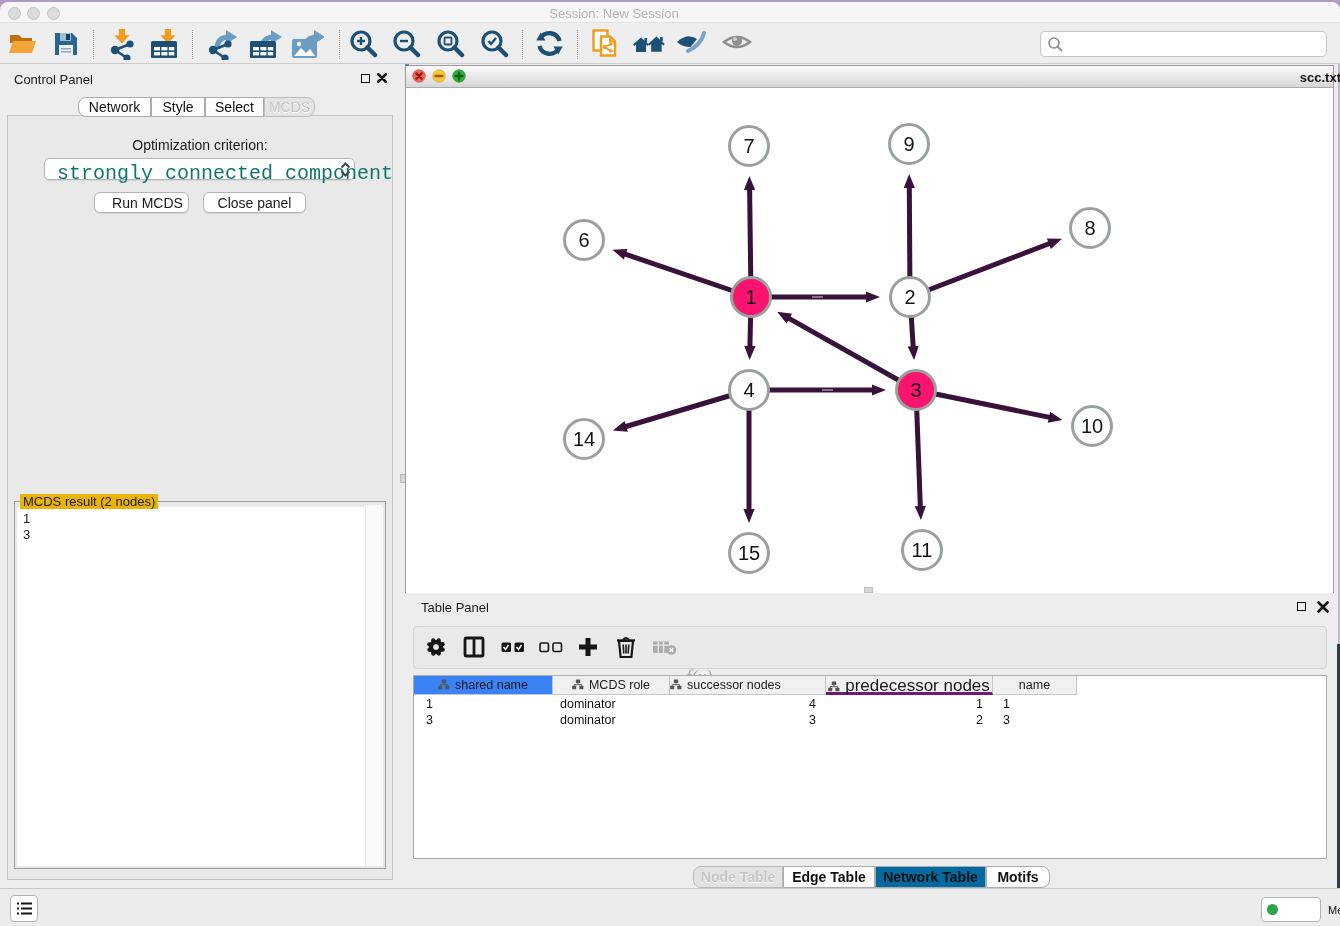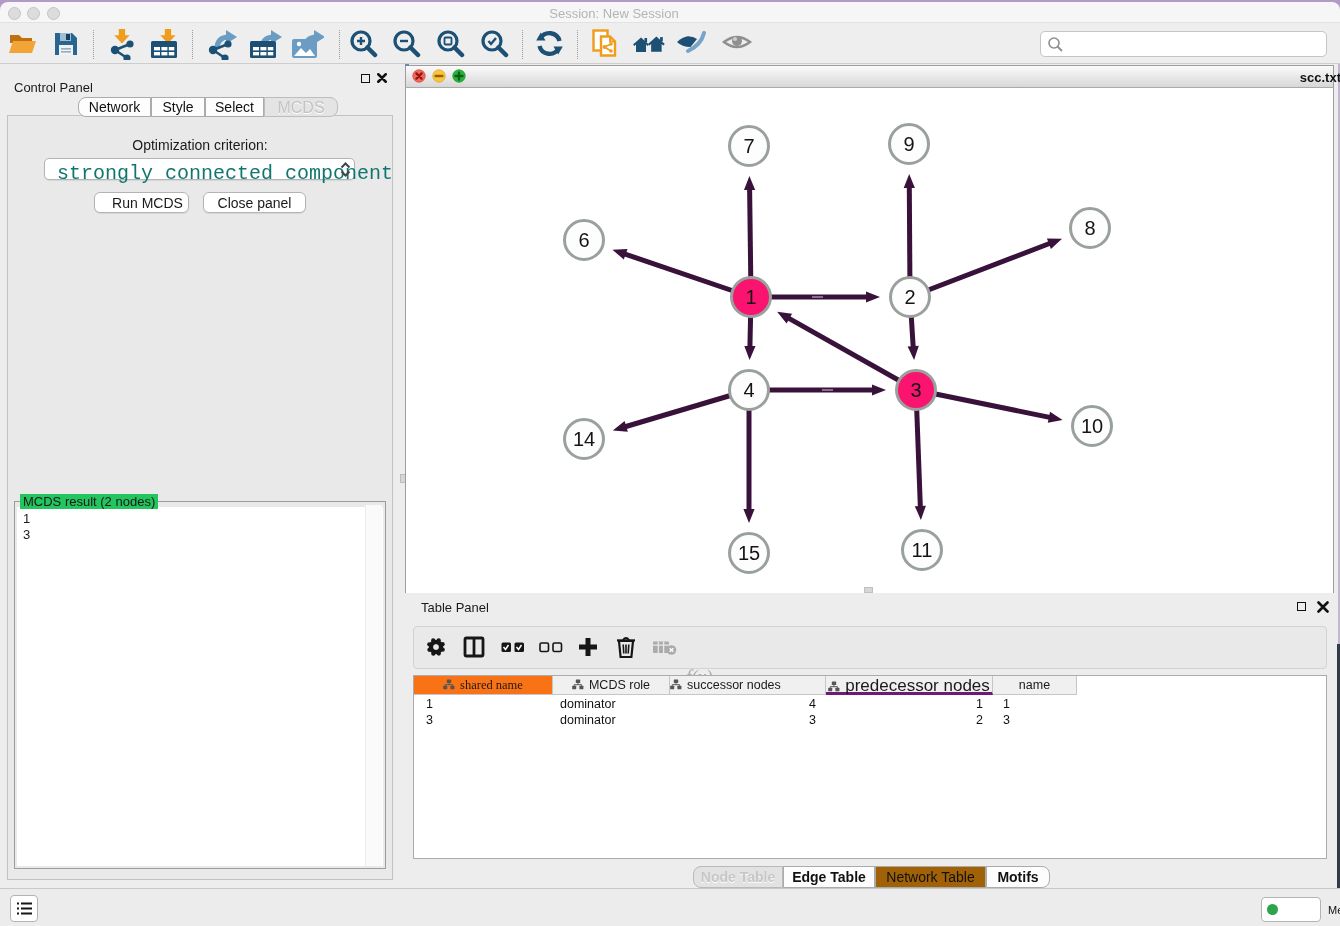--- a/index.html
+++ b/index.html
@@ -149,42 +149,42 @@
 <svg class="abs" style="left:722px;top:29px;" width="30" height="26" viewBox="0 0 30 26">
     <path d="M2 13 Q15 3 28 13 Q15 23 2 13 z" fill="none" stroke="#8f8f8f" stroke-width="2.6"></path>
     <circle cx="15" cy="12" r="5" fill="#8f8f8f"></circle>
     <circle cx="13" cy="10" r="2" fill="#cfcfcf"></circle>
   </svg>
 <div class="abs" style="left:1040px;top:31px;width:287px;height:26px;background:#fff;border:1px solid #c5c5c5;border-radius:5px;"></div>
 <svg class="abs" style="left:1047px;top:36px;" width="17" height="17" viewBox="0 0 17 17">
     <circle cx="7" cy="7" r="5" fill="none" stroke="#8e8e8e" stroke-width="1.6"></circle>
     <path d="M10.5 10.5 L15 15" stroke="#8e8e8e" stroke-width="1.8"></path>
   </svg>
-<div class="abs" style="left:14px;top:72px;font-size:13px;color:#1a1a1a;margin-top:8px;">Control Panel</div>
+<div class="abs" style="left:14px;top:72px;font-size:13px;color:#1a1a1a;">Control Panel</div>
 <div class="abs" style="left:361px;top:74px;width:9px;height:9px;border:1.6px solid #111;"></div>
 <svg class="abs" style="left:377px;top:73px;" width="10" height="10" viewBox="0 0 12 12">
     <path d="M1.5 1.5 L10.5 10.5 M10.5 1.5 L1.5 10.5" stroke="#111" stroke-width="3" stroke-linecap="round"></path>
   </svg>
 <div class="abs" style="left:7px;top:115px;width:386px;height:765px;background:#e9e9e9;border:1px solid #c2c2c2;"></div>
 <div class="abs" style="left:78px;top:97px;width:73px;height:20px;background:#fdfdfd;border:1px solid #ababab;border-radius:8px 0 0 8px;color:#111;font-size:14px;text-align:center;line-height:19px;">Network</div>
 <div class="abs" style="left:151px;top:97px;width:54px;height:20px;background:#fdfdfd;border:1px solid #ababab;color:#111;font-size:14px;text-align:center;line-height:19px;">Style</div>
 <div class="abs" style="left:205px;top:97px;width:59px;height:20px;background:#fdfdfd;border:1px solid #ababab;color:#111;font-size:14px;text-align:center;line-height:19px;">Select</div>
-<div class="abs" style="left:264px;top:97px;width:74px;height:20px;background:#e4e4e4;border:1px solid #bdbdbd;border-radius:0 8px 8px 0;color:#c3c3c3;font-size:16px;text-align:center;line-height:19px;text-shadow:0 1px 0 #fff;">MCDS</div>
+<div class="abs" style="left:264px;top:97px;width:51px;height:20px;background:#e4e4e4;border:1px solid #bdbdbd;border-radius:0 8px 8px 0;color:#c3c3c3;font-size:14px;text-align:center;line-height:19px;text-shadow:0 1px 0 #fff;">MCDS</div>
 <div class="abs" style="left:0;top:137px;width:400px;text-align:center;font-size:14px;color:#1a1a1a;">Optimization criterion:</div>
 <div class="abs" style="left:44px;top:158px;width:311px;height:22px;background:#fff;border:1px solid #b4b4b4;border-radius:5px;box-shadow:0 1px 1px rgba(0,0,0,0.08);"></div>
 <div class="abs" style="left:57px;top:162px;font-size:20px;color:#0f766e;font-family:Liberation Mono, monospace;">strongly connected component</div>
 <svg class="abs" style="left:339px;top:162px;" width="13" height="15" viewBox="0 0 13 15">
     <path d="M2.5 5.5 L6.5 1.5 L10.5 5.5" stroke="#444" stroke-width="2" fill="none"></path>
     <path d="M2.5 9.5 L6.5 13.5 L10.5 9.5" stroke="#444" stroke-width="2" fill="none"></path>
   </svg>
 <div class="abs" style="left:94px;top:192px;width:95px;height:21px;background:#fff;border:1px solid #b4b4b4;border-radius:6px;box-shadow:0 1px 1px rgba(0,0,0,0.08);font-size:14px;color:#1a1a1a;text-align:center;line-height:20px;padding-left:12px;">Run MCDS</div>
 <div class="abs" style="left:203px;top:192px;width:103px;height:21px;background:#fff;border:1px solid #b4b4b4;border-radius:6px;box-shadow:0 1px 1px rgba(0,0,0,0.08);font-size:14px;color:#1a1a1a;text-align:center;line-height:20px;">Close panel</div>
 <div class="abs" style="left:14px;top:501px;width:372px;height:368px;border:1px solid #9d9d9d;"></div>
 <div class="abs" style="left:17px;top:507px;width:366px;height:359px;background:#fff;"></div>
-<div class="abs" style="left:20px;top:494px;background:#22c55e;padding:0 3px;font-size:13px;color:#1a1a1a;">MCDS result (2 nodes)</div>
+<div class="abs" style="left:20px;top:494px;background:#eab308;padding:0 3px;font-size:13px;color:#1a1a1a;">MCDS result (2 nodes)</div>
 <div class="abs" style="left:365px;top:505px;width:17px;height:361px;background:#fafafa;border-left:1px solid #ececec;"></div>
 <div class="abs" style="left:23px;top:511px;font-size:13px;color:#1a1a1a;line-height:16px;">1<br>3</div>
 <div class="abs" style="left:400px;top:474px;width:6px;height:9px;background:#d6d6d6;border:1px solid #bcbcbc;"></div>
 <div class="abs" style="left:405px;top:65px;width:929px;height:23px;background:linear-gradient(#fbfbfb,#d7d7d7);border:1px solid #9c9c9c;border-bottom:1px solid #aaaaaa;"></div>
 <div class="abs" style="left:405px;top:64px;width:4px;height:2px;background:#6e86c0;"></div>
 <svg class="abs" style="left:412px;top:69px;" width="60" height="14" viewBox="0 0 60 14">
     <circle cx="7" cy="7" r="6.2" fill="#ee6a5e" stroke="#d44a3a" stroke-width="0.8"></circle>
     <path d="M4.4 4.4 L9.6 9.6 M9.6 4.4 L4.4 9.6" stroke="#99140b" stroke-width="2.2" stroke-linecap="round"></path>
     <circle cx="27" cy="7" r="6.2" fill="#f7c63e" stroke="#dfa727" stroke-width="0.8"></circle>
     <path d="M23.6 7 L30.4 7" stroke="#985e00" stroke-width="2.4" stroke-linecap="round"></path>
@@ -298,21 +298,21 @@
     <path d="M8.2 9.5 l0.6 9 M11 9.5 v9 M13.8 9.5 l-0.6 9" stroke="#161616" stroke-width="1.6"></path>
   </svg>
 <svg class="abs" style="left:652px;top:640px;" width="25" height="15" viewBox="0 0 25 15">
     <rect x="1" y="1.5" width="16" height="11.5" rx="1" fill="#ababab"></rect>
     <path d="M1 5.2 h16 M6.3 1.5 v11.5 M11.6 1.5 v11.5" stroke="#e9e9e9" stroke-width="1.3"></path>
     <circle cx="19.5" cy="10" r="4.8" fill="#ababab"></circle>
     <path d="M17.7 8.2 l3.6 3.6 M21.3 8.2 l-3.6 3.6" stroke="#fff" stroke-width="1.4"></path>
   </svg>
 <div class="abs" style="left:686px;top:634px;font-family:'Liberation Serif',serif;font-style:italic;font-size:19px;color:#aaaaaa;margin-top:32px;"><i>f(x)</i></div>
 <div class="abs" style="left:413px;top:675px;width:914px;height:184px;background:#fff;border:1px solid #ababab;"></div>
-<div class="abs" style="left:414px;top:676px;width:139px;height:19px;background:#f97316;border-right:1px solid #c6c6c6;border-bottom:1px solid #c6c6c6;font-size:12.5px;color:#1a1a1a;text-align:center;line-height:19px;font-family:Liberation Serif, serif;"><svg width="12" height="11" viewBox="0 0 12 11" style="vertical-align:-1px;margin-right:5px;">
+<div class="abs" style="left:414px;top:676px;width:139px;height:19px;background:#3b82f6;border-right:1px solid #c6c6c6;border-bottom:1px solid #c6c6c6;font-size:12.5px;color:#1a1a1a;text-align:center;line-height:19px;"><svg width="12" height="11" viewBox="0 0 12 11" style="vertical-align:-1px;margin-right:5px;">
       <rect x="3.8" y="0.5" width="4.4" height="3.6" rx="0.5" fill="#555"></rect>
       <rect x="0.2" y="6.8" width="4" height="3.4" rx="0.5" fill="#555"></rect>
       <rect x="7.4" y="6.8" width="4" height="3.4" rx="0.5" fill="#555"></rect>
       <path d="M6 4.1 v1.6 M2.2 6.8 V5.7 h7.4 v1.1" stroke="#555" stroke-width="1" fill="none"></path>
     </svg>shared name</div>
 <div class="abs" style="left:553px;top:676px;width:117px;height:19px;background:#f0f0f0;border-right:1px solid #c6c6c6;border-bottom:1px solid #c6c6c6;font-size:12.5px;color:#1a1a1a;text-align:center;line-height:19px;"><svg width="12" height="11" viewBox="0 0 12 11" style="vertical-align:-1px;margin-right:5px;">
       <rect x="3.8" y="0.5" width="4.4" height="3.6" rx="0.5" fill="#555"></rect>
       <rect x="0.2" y="6.8" width="4" height="3.4" rx="0.5" fill="#555"></rect>
       <rect x="7.4" y="6.8" width="4" height="3.4" rx="0.5" fill="#555"></rect>
       <path d="M6 4.1 v1.6 M2.2 6.8 V5.7 h7.4 v1.1" stroke="#555" stroke-width="1" fill="none"></path>
@@ -335,21 +335,21 @@
 <div class="abs" style="left:670px;top:697px;width:146px;text-align:right;font-size:12.5px;color:#111;">4</div>
 <div class="abs" style="left:826px;top:697px;width:157px;text-align:right;font-size:12.5px;color:#111;">1</div>
 <div class="abs" style="left:1003px;top:697px;font-size:12.5px;color:#111;">1</div>
 <div class="abs" style="left:426px;top:713px;font-size:12.5px;color:#111;">3</div>
 <div class="abs" style="left:560px;top:713px;font-size:12.5px;color:#111;">dominator</div>
 <div class="abs" style="left:670px;top:713px;width:146px;text-align:right;font-size:12.5px;color:#111;">3</div>
 <div class="abs" style="left:826px;top:713px;width:157px;text-align:right;font-size:12.5px;color:#111;">2</div>
 <div class="abs" style="left:1003px;top:713px;font-size:12.5px;color:#111;">3</div>
 <div class="abs" style="left:693px;top:866px;width:90px;height:22px;background:#e2e2e2;border:1px solid #b9b9b9;border-radius:8px 0 0 8px;color:#c6c6c6;font-size:14px;font-weight:bold;text-align:center;line-height:21px;text-shadow:0 1px 0 #fff;">Node Table</div>
 <div class="abs" style="left:783px;top:866px;width:92px;height:22px;background:#fdfdfd;border:1px solid #ababab;color:#111;font-size:14px;font-weight:bold;text-align:center;line-height:21px;">Edge Table</div>
-<div class="abs" style="left:875px;top:866px;width:111px;height:22px;background:#a16207;border:1px solid #ababab;color:#111;font-size:14px;font-weight:normal;text-align:center;line-height:21px;">Network Table</div>
+<div class="abs" style="left:875px;top:866px;width:111px;height:22px;background:#0369a1;border:1px solid #ababab;color:#111;font-size:14px;font-weight:bold;text-align:center;line-height:21px;">Network Table</div>
 <div class="abs" style="left:986px;top:866px;width:64px;height:22px;background:#fdfdfd;border:1px solid #ababab;border-radius:0 8px 8px 0;color:#111;font-size:14px;font-weight:bold;text-align:center;line-height:21px;">Motifs</div>
 <div class="abs" style="left:0;top:888px;width:1340px;height:38px;background:#ececec;border-top:1px solid #c9c9c9;"></div>
 <div class="abs" style="left:10px;top:895px;width:28px;height:27px;background:#fff;border:1px solid #b3b3b3;border-radius:4px;"></div>
 <svg class="abs" style="left:17px;top:902px;" width="15" height="13" viewBox="0 0 15 13">
     <path d="M0 1.5 h2 M0 6.5 h2 M0 11.5 h2" stroke="#161616" stroke-width="2"></path>
     <path d="M4 1.5 h11 M4 6.5 h11 M4 11.5 h11" stroke="#161616" stroke-width="2"></path>
   </svg>
 <div class="abs" style="left:1261px;top:897px;width:60px;height:25px;background:#fff;border:1px solid #b3b3b3;border-radius:4px;"></div>
 <div class="abs" style="left:1267px;top:904px;width:11px;height:11px;border-radius:50%;background:#2ca44a;"></div>
 <div class="abs" style="left:1281px;top:904px;font-size:11px;color:#111;margin-left:47px;">Memory</div>

